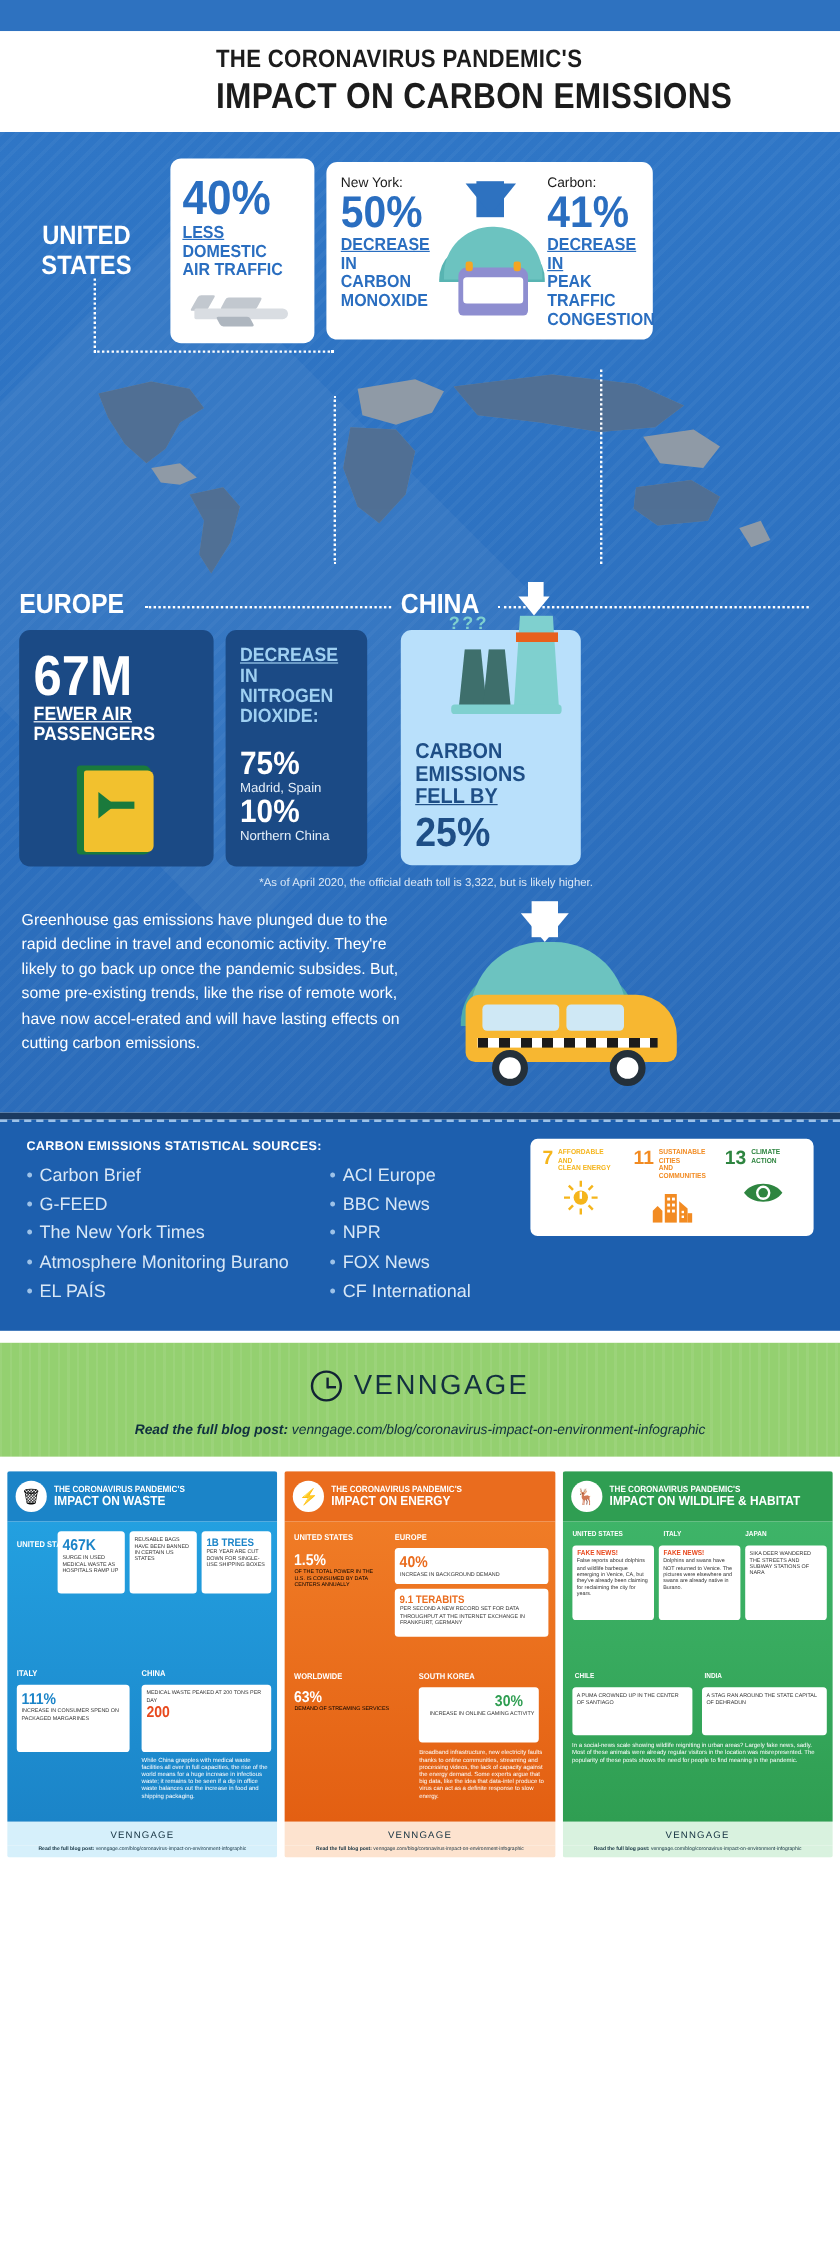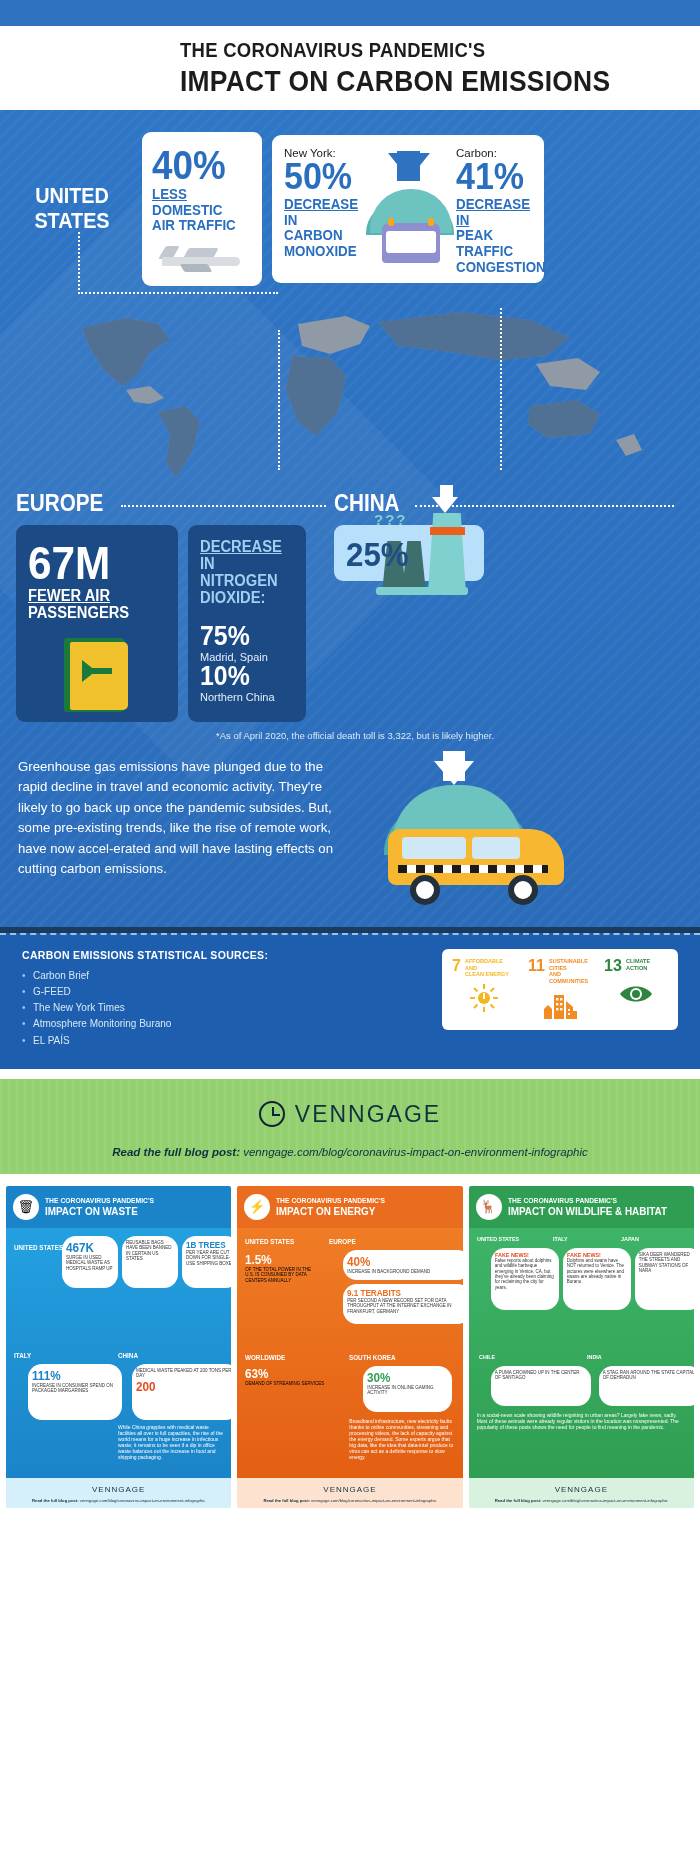--- a/index.html
+++ b/index.html
@@ -247,21 +247,21 @@
     content:""; position:absolute; left:0; top:0; right:0; height:3px;
     border-top: 2px dashed #9dc2e8;
   }
   .src-title {
     font-family:"Liberation Sans Narrow","Liberation Sans",sans-serif;
     color:#ffffff; font-weight:bold; font-size: 10.5px; letter-spacing:0.3px;
     margin-bottom: 7px;
   }
   .src-cols { display:flex; gap: 34px; }
   .src-cols ul { list-style: none; }
-  .src-cols li { color:#d8e7f6; font-size: 10px; line-height: 1.62; position:relative; padding-left: 11px;}
+  .src-cols li { color:#d8e7f6; font-size: 15px; line-height: 1.62; position:relative; padding-left: 11px;}
   .src-cols li::before { content:"•"; position:absolute; left:0; color:#9dc2e8; }
   .sdg-card {
     margin-left: auto; background:#ffffff; border-radius: 6px; padding: 9px 10px;
     display:flex; gap: 12px; align-items:flex-start;
   }
   .sdg { width: 64px; }
   .sdg-top { display:flex; align-items:flex-start; gap:4px; }
   .sdg-num { font-size: 16px; font-weight:bold; line-height:1;}
   .sdg-lbl { font-family:"Liberation Sans Narrow","Liberation Sans",sans-serif;
     font-size: 6px; font-weight:bold; line-height:1.12; transform: scaleX(0.92); transform-origin:left top;}
@@ -285,21 +285,21 @@
   .thumbs { display:flex; gap: 6px; padding: 12px 6px 10px; background:#fff;}
   .thumb { width: 228px; border-radius: 2px; overflow:hidden; position:relative; }
   .th-head { display:flex; align-items:center; gap:6px; padding:8px 7px; }
   .th-badge { width: 26px; height:26px; border-radius:50%; background:#fff; flex:none;
     display:flex; align-items:center; justify-content:center; font-size:13px;}
   .th-t1 { font-family:"Liberation Sans Narrow","Liberation Sans",sans-serif; color:#fff; font-weight:bold;
     font-size: 7.5px; line-height:1.1; transform: scaleX(0.9); transform-origin:left center;}
   .th-t2 { font-family:"Liberation Sans Narrow","Liberation Sans",sans-serif; color:#fff; font-weight:bold;
     font-size: 11px; line-height:1.1; transform: scaleX(0.9); transform-origin:left center;}
   .th-body { height: 250px; position:relative; padding: 6px; }
-  .th-card { position:absolute; background:#fff; border-radius:14px;margin-left:14px; }
+  .th-card { position:absolute; background:#fff; border-radius:3px; }
   .th-txt { font-size:5px; color:#fff; }
   .th-foot { padding: 7px 0 4px; text-align:center; }
   .th-vg { font-size: 8px; color:#13303f; letter-spacing:1px; }
   .th-link { font-size: 4.2px; color:#13303f; text-align:center; padding-bottom:5px;}
   .th-link b{font-weight:bold;}
 
   .t-waste { background:#1b84c8; }
   .t-energy { background:#ea6c1e; }
   .t-wild { background:#2f9e52; }
   .t-waste-body { background: linear-gradient(180deg,#23a0e0,#1b84c8); }
@@ -459,20 +459,25 @@
             <div class="factory">
               <div class="fc-stem"></div>
                 <div class="fc-arrow"></div>
               <div class="smoke" style="left:6px;">???</div>
               <div class="fc-tower"></div>
                 <div class="fc-band"></div>
               <div class="fc-b1"></div>
                 <div class="fc-b2"></div>
                 <div class="fc-base"></div>
             </div>
+            <div style="margin-top:84px;">
+              <div class="sub-navy">CARBON</div>
+              <div class="sub-navy">EMISSIONS</div>
+              <div class="sub-navy u">FELL BY</div>
+            </div>
             <div class="num-navy" style="font-size:34px;margin-top:4px;">25%</div>
           </div>
         </div>
       </div>
     </div>
 
     <div class="footnote">*As of April 2020, the official death toll is 3,322, but is likely higher.</div>
 
     <div class="para-row">
       <div class="para">Greenhouse gas emissions have plunged due to the rapid decline in travel and economic activity. They're likely to go back up once the pandemic subsides. But, some pre-existing trends, like the rise of remote work, have now accel-erated and will have lasting effects on cutting carbon emissions.</div>
@@ -497,20 +502,27 @@
   <div class="sources">
     <div>
       <div class="src-title">CARBON EMISSIONS STATISTICAL SOURCES:</div>
       <div class="src-cols">
         <ul>
           <li>Carbon Brief</li>
           <li>G-FEED</li>
           <li>The New York Times</li>
           <li>Atmosphere Monitoring Burano</li>
           <li>EL PAÍS</li>
+        </ul>
+        <ul>
+          <li>ACI Europe</li>
+          <li>BBC News</li>
+          <li>NPR</li>
+          <li>FOX News</li>
+          <li>CF International</li>
         </ul>
       </div>
     </div>
 
     <div class="sdg-card">
       <div class="sdg">
         <div class="sdg-top">
           <span class="sdg-num c-amber">7</span>
           <span class="sdg-lbl c-amber">
             <span>AFFORDABLE AND</span><br>
@@ -661,21 +673,21 @@
         <div class="th-card" style="left:92px;top:56px;width:128px;height:40px;padding:4px;">
           <div class="tb-big" style="color:#ea6c1e;font-size:9px;">9.1 TERABITS</div>
           <div class="tb-sm" style="color:#333;">PER SECOND A NEW RECORD SET FOR DATA THROUGHPUT AT THE INTERNET EXCHANGE IN FRANKFURT, GERMANY</div>
         </div>
         <div class="tb-reg" style="position:absolute;left:8px;top:126px;">WORLDWIDE</div>
         <div style="position:absolute;left:8px;top:138px;width:90px;">
           <div class="tb-big" style="color:#fff;">63%</div>
           <div class="tb-sm">DEMAND OF STREAMING SERVICES</div>
         </div>
         <div class="tb-reg" style="position:absolute;left:112px;top:126px;">SOUTH KOREA</div>
-        <div class="th-card" style="left:112px;top:138px;width:89px;height:46px;padding:4px;">
+        <div class="th-card" style="left:112px;top:138px;width:100px;height:46px;padding:4px;text-align:right;">
           <div class="tb-big" style="color:#2f9e52;">30%</div>
           <div class="tb-sm" style="color:#333;">INCREASE IN ONLINE GAMING ACTIVITY</div>
         </div>
         <div class="th-txt" style="position:absolute;left:112px;top:190px;width:108px;">Broadband infrastructure, new electricity faults thanks to online communities, streaming and processing videos, the lack of capacity against the energy demand. Some experts argue that big data, like the idea that data-intel produce to virus can act as a definite response to slow energy.</div>
       </div>
       <div class="th-foot t-foot-energy">
         <div class="th-vg">VENNGAGE</div>
       </div>
       <div class="th-link t-foot-energy">
         <b>Read the full blog post:</b>

